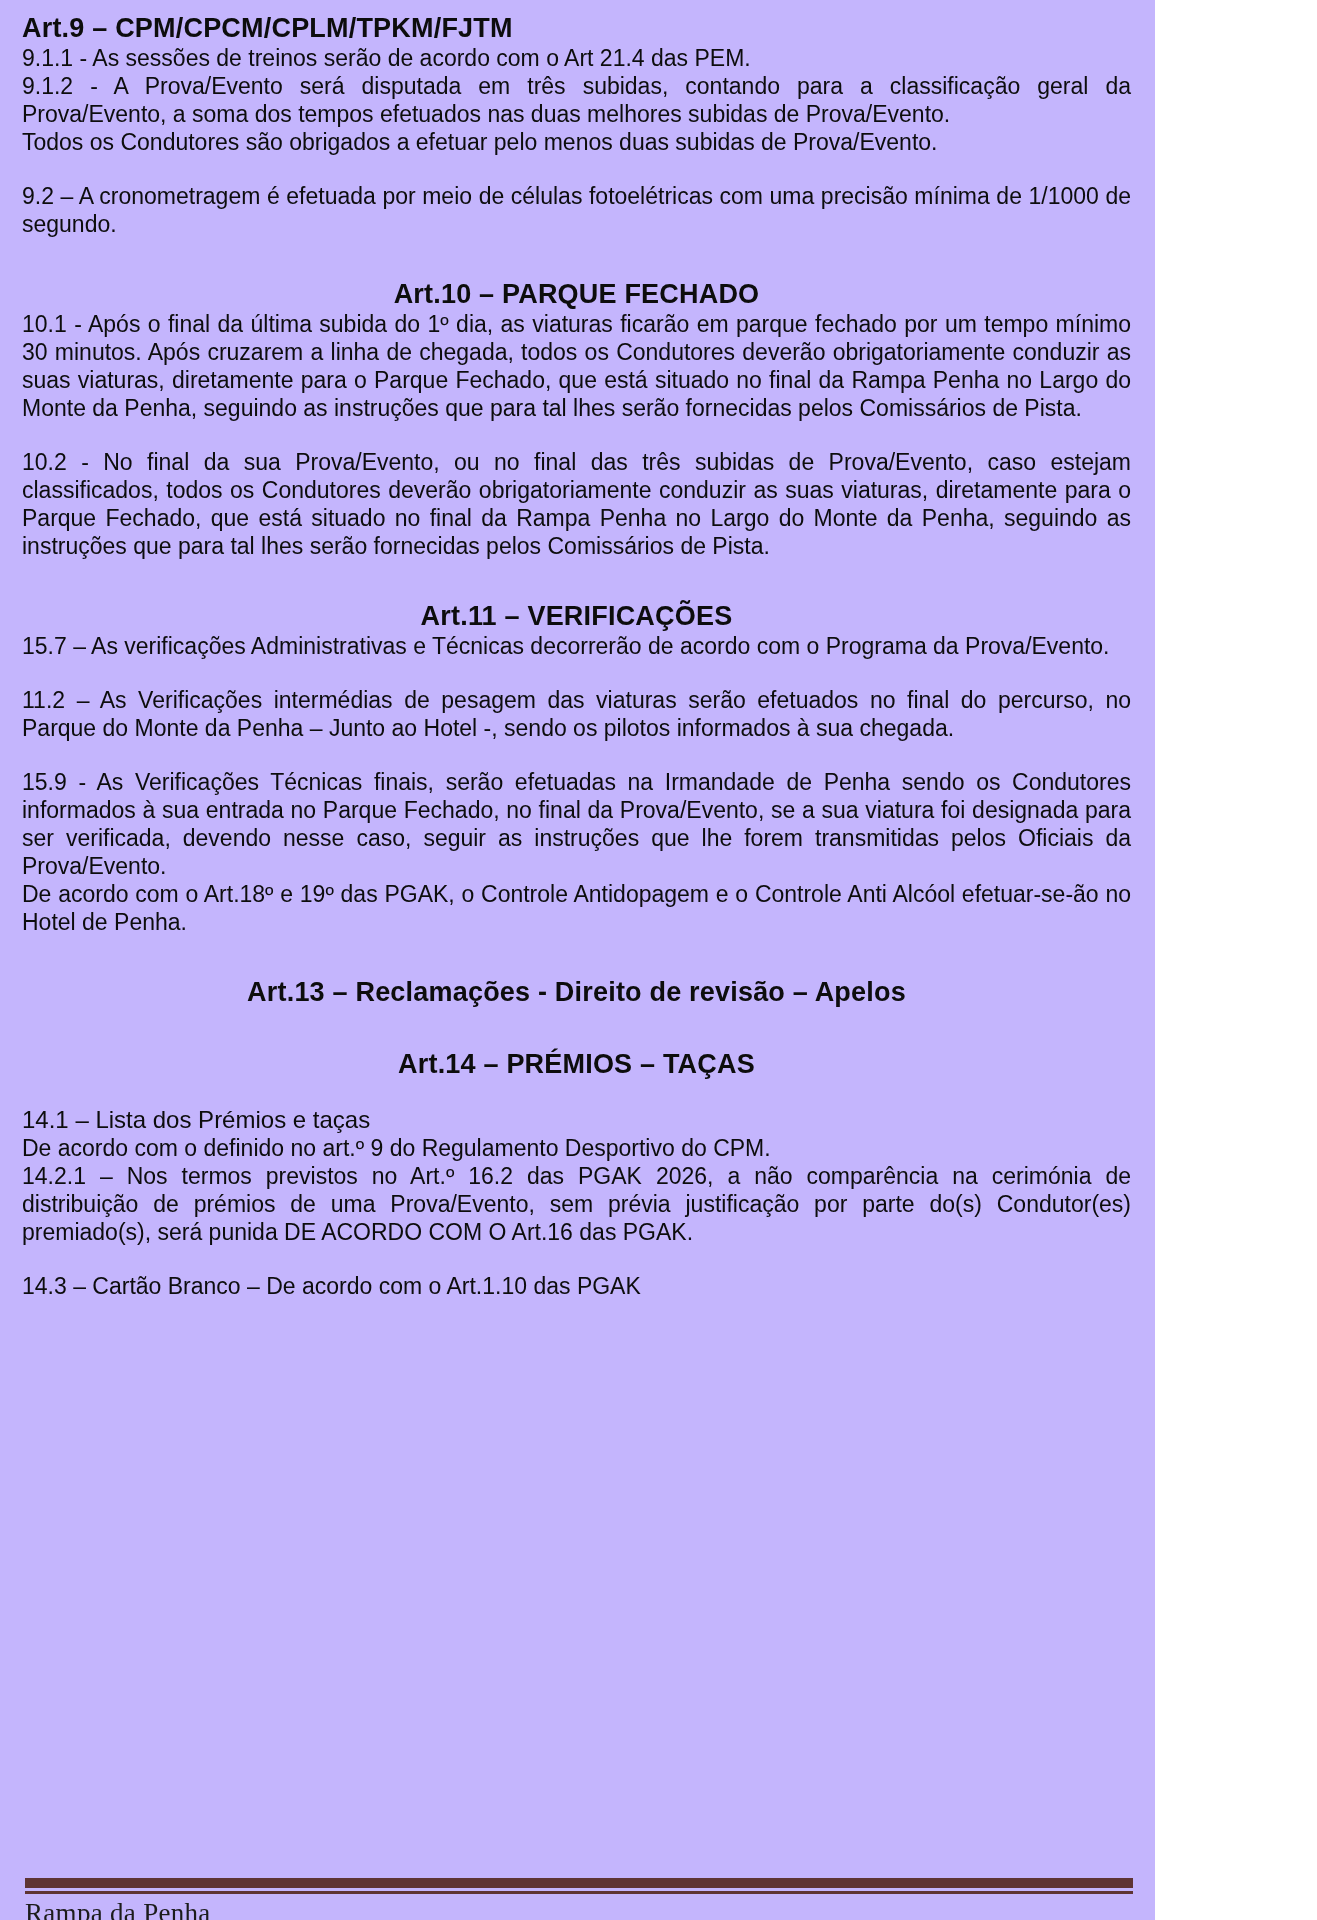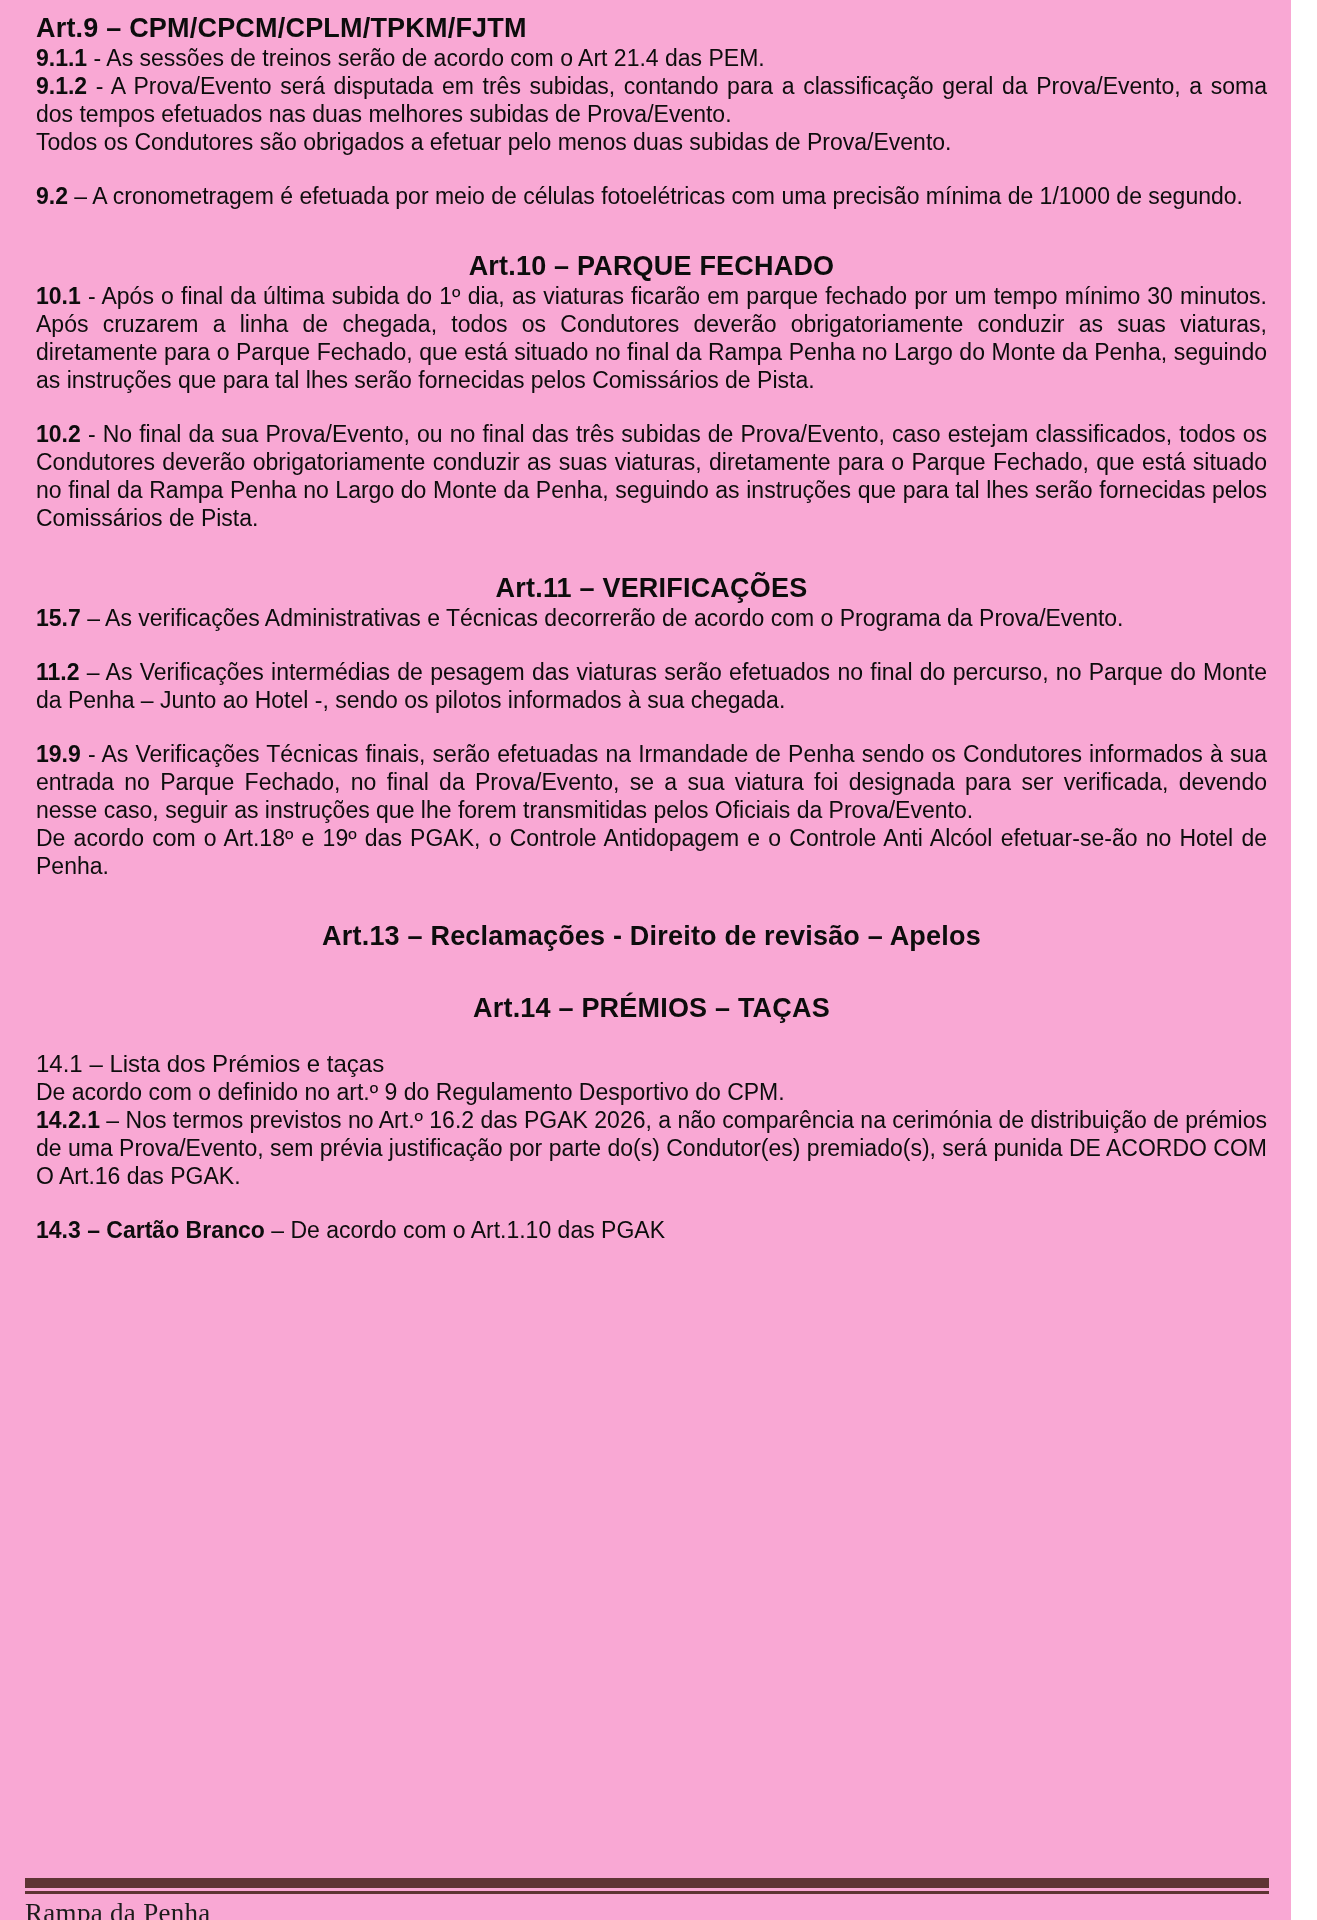--- a/index.html
+++ b/index.html
@@ -1,46 +1,46 @@
 <!DOCTYPE html>
 <html><head>
 <meta charset="utf-8">
 <style>
   html, body { margin: 0; padding: 0; background: #ffffff; }
   .page {
     position: relative;
-    width: 1291px;
+    width: 1155px;
     height: 1920px;
-    background: #f9a8d4;
+    background: #c4b5fd;
     font-family: "Liberation Sans", sans-serif;
     color: #0d0d0d;
     overflow: hidden;
     box-sizing: border-box;
-    padding: 12px 24px 0 36px;
+    padding: 12px 24px 0 22px;
   }
   .h {
     font-size: 27px;
     font-weight: bold;
     line-height: 32px;
     margin: 0;
     letter-spacing: 0.2px;
   }
   .sub {
     font-size: 24px;
     font-weight: normal;
     line-height: 28px;
     margin: 0;
   }
   .p {
     font-size: 23px;
     line-height: 28px;
     margin: 0;
     text-align: justify;
   }
-  .p b { font-weight: bold; margin-top: 40px; }
+  .p b { font-weight: normal; margin-top: 40px; }
   .mt26 { margin-top: 26px; }
   .mt40 { margin-top: 40px; text-align: center; }
   .footer {
     position: absolute;
     left: 25px;
     right: 22px;
     top: 1878px;
   }
   .rule-thick { height: 10px; }
   .rule-gap { height: 3px; }
@@ -64,21 +64,21 @@
   <p class="p"><span>Todos os Condutores são obrigados a efetuar pelo menos duas subidas de Prova/Evento.</span></p>
   <p class="p mt26"><b>9.2</b><span> – A cronometragem é efetuada por meio de células fotoelétricas com uma precisão mínima de 1/1000 de segundo.</span></p>
 
   <h1 class="h mt40">Art.10 – PARQUE FECHADO</h1>
   <p class="p"><b>10.1</b><span> - Após o final da última subida do 1º dia, as viaturas ficarão em parque fechado por um tempo mínimo 30 minutos. Após cruzarem a linha de chegada, todos os Condutores deverão obrigatoriamente conduzir as suas viaturas, diretamente para o Parque Fechado, que está situado no final da Rampa Penha no Largo do Monte da Penha, seguindo as instruções que para tal lhes serão fornecidas pelos Comissários de Pista.</span></p>
   <p class="p mt26"><b>10.2</b><span> - No final da sua Prova/Evento, ou no final das três subidas de Prova/Evento, caso estejam classificados, todos os Condutores deverão obrigatoriamente conduzir as suas viaturas, diretamente para o Parque Fechado, que está situado no final da Rampa Penha no Largo do Monte da Penha, seguindo as instruções que para tal lhes serão fornecidas pelos Comissários de Pista.</span></p>
 
   <h1 class="h mt40">Art.11 – VERIFICAÇÕES</h1>
   <p class="p"><b>15.7</b><span> – As verificações Administrativas e Técnicas decorrerão de acordo com o Programa da Prova/Evento.</span></p>
   <p class="p mt26"><b>11.2</b><span> – As Verificações intermédias de pesagem das viaturas serão efetuados no final do percurso, no Parque do Monte da Penha – Junto ao Hotel -, sendo os pilotos informados à sua chegada.</span></p>
-  <p class="p mt26"><b>19.9</b><span> - As Verificações Técnicas finais, serão efetuadas na Irmandade de Penha sendo os Condutores informados à sua entrada no Parque Fechado, no final da Prova/Evento, se a sua viatura foi designada para ser verificada, devendo nesse caso, seguir as instruções que lhe forem transmitidas pelos Oficiais da Prova/Evento.</span></p>
+  <p class="p mt26"><b>15.9</b><span> - As Verificações Técnicas finais, serão efetuadas na Irmandade de Penha sendo os Condutores informados à sua entrada no Parque Fechado, no final da Prova/Evento, se a sua viatura foi designada para ser verificada, devendo nesse caso, seguir as instruções que lhe forem transmitidas pelos Oficiais da Prova/Evento.</span></p>
 
   <p class="p"><span>De acordo com o Art.18º e 19º das PGAK, o Controle Antidopagem e o Controle Anti Alcóol efetuar-se-ão no Hotel de Penha.</span></p>
 
   <h1 class="h mt40">Art.13 – Reclamações - Direito de revisão – Apelos</h1>
 
   <h1 class="h mt40">Art.14 – PRÉMIOS – TAÇAS</h1>
   <h2 class="sub mt26">14.1 – Lista dos Prémios e taças</h2>
   <p class="p"><span>De acordo com o definido no art.º 9 do Regulamento Desportivo do CPM.</span></p>
   <p class="p"><b>14.2.1</b><span> – Nos termos previstos no Art.º 16.2 das PGAK 2026, a não comparência na cerimónia de distribuição de prémios de uma Prova/Evento, sem prévia justificação por parte do(s) Condutor(es) premiado(s), será punida DE ACORDO COM O Art.16 das PGAK.</span></p>
   <p class="p mt26"><b>14.3 – Cartão Branco</b><span> – De acordo com o Art.1.10 das PGAK</span></p>

